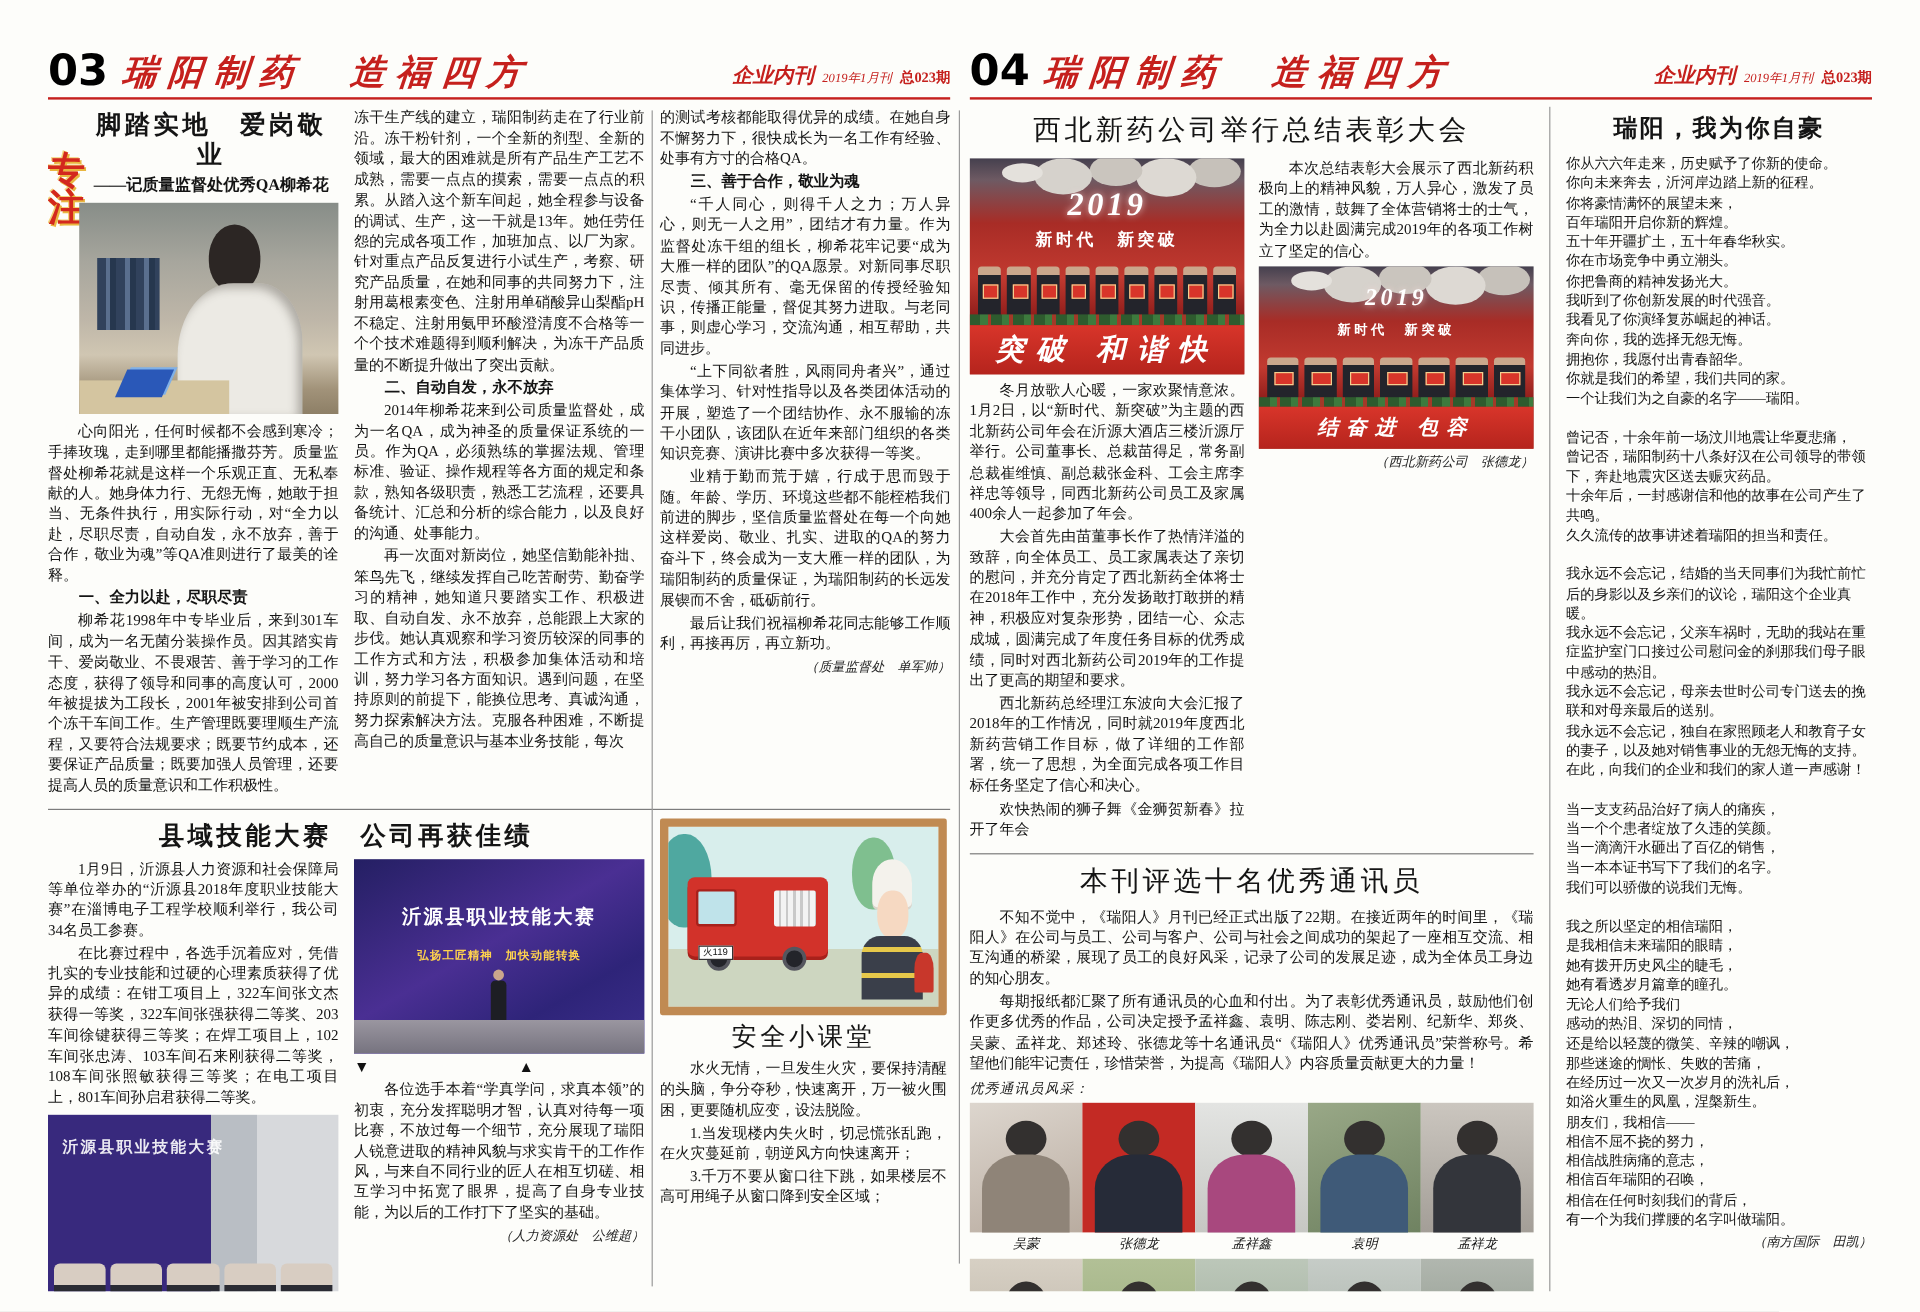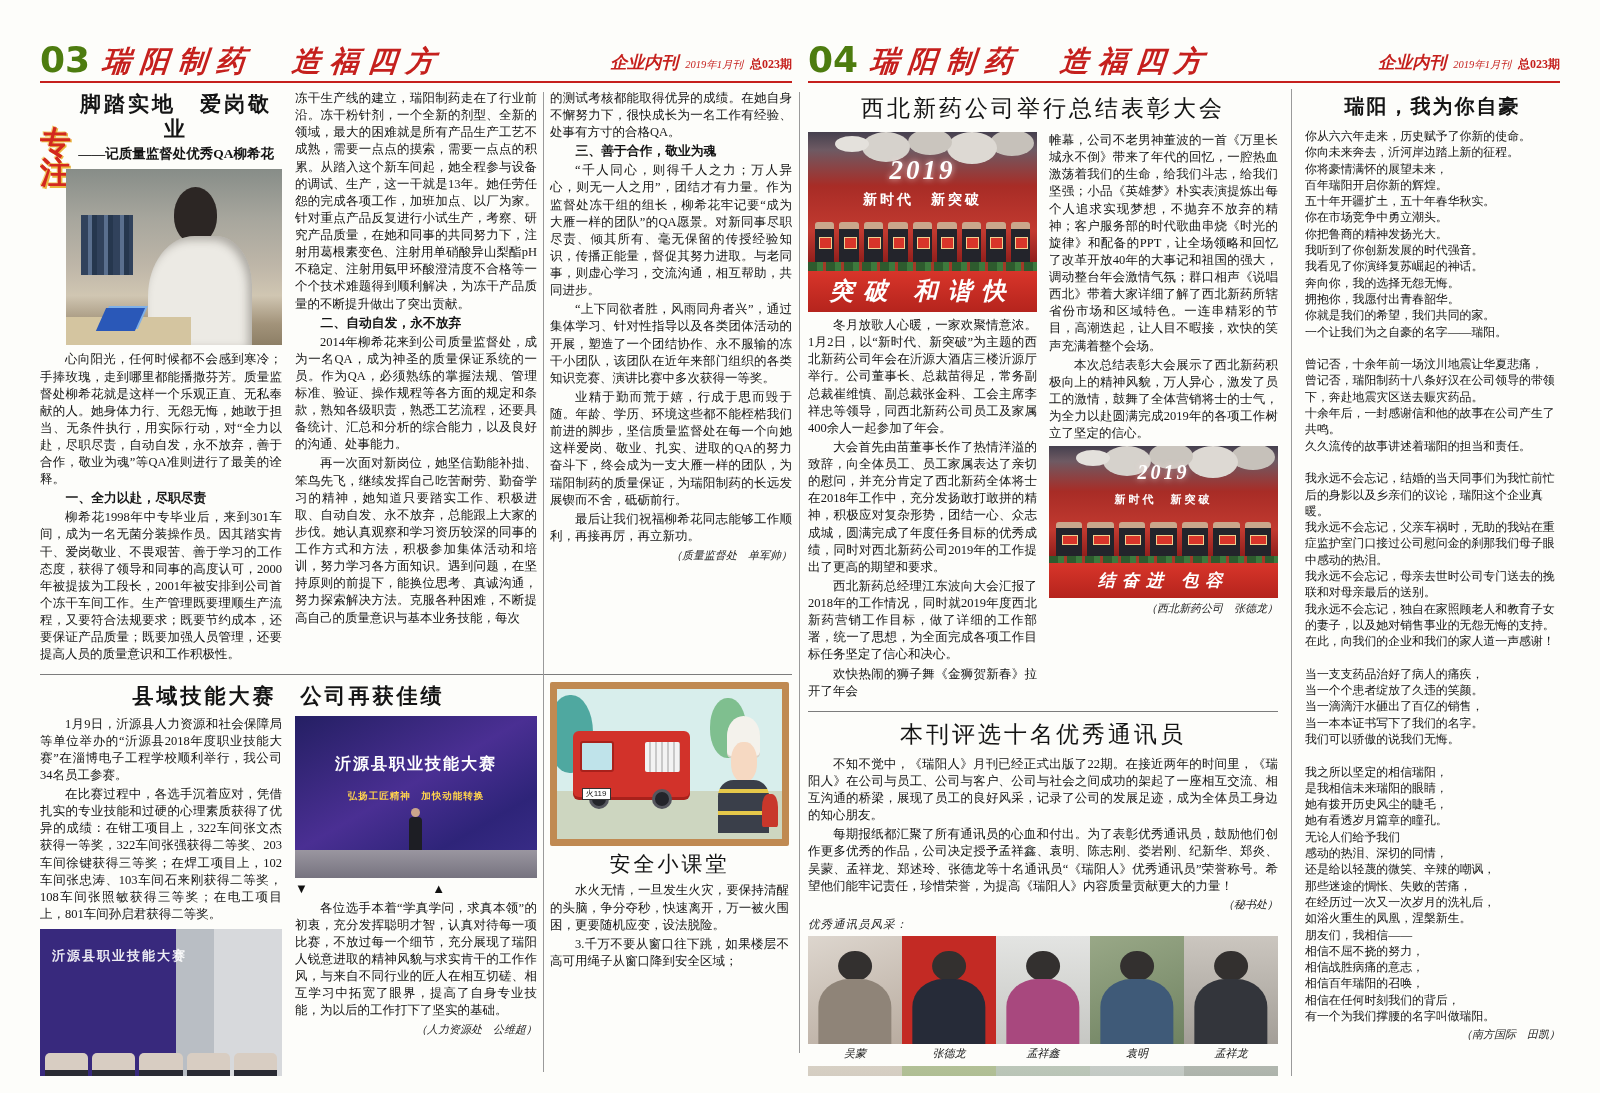--- a/index.html
+++ b/index.html
@@ -6,21 +6,21 @@
   .canvas{position:relative;width:1600px;height:1093px;background:#fdfdfa;margin:0 auto;overflow:hidden;
           font-family:"Liberation Serif","DejaVu Serif",serif;color:#141414;}
   .page{position:absolute;top:28px;height:1048px;overflow:hidden;}
   .page.leftp{left:40px;width:752px;}
   .page.rightp{left:808px;width:752px;}
   .pagediv{position:absolute;left:799px;top:92px;bottom:40px;width:1px;background:#9a9a9a;}
   .vline-left{position:absolute;left:503px;top:64px;bottom:4px;width:1px;background:#9a9a9a;}
 
   
   .mast{display:flex;align-items:flex-end;border-bottom:2px solid #c5201d;padding-bottom:5px;height:48px;}
-  .mast .num{font-family:"DejaVu Sans","Liberation Sans",sans-serif;font-weight:bold;font-size:36px;line-height:.9;color:#4d7c0f;margin-right:12px;}
+  .mast .num{font-family:"DejaVu Sans","Liberation Sans",sans-serif;font-weight:bold;font-size:36px;line-height:.9;color:#000000;margin-right:12px;}
   .mast .mtitle{font-weight:bold;font-style:italic;font-size:29px;line-height:1;color:#c5201d;letter-spacing:9px;transform:skewX(-5deg);}
   .mast .spacer{flex:1;}
   .mast .issue{display:flex;align-items:baseline;color:#c5201d;gap:7px;padding-bottom:2px;}
   .issue .ilabel{font-weight:bold;font-style:italic;font-size:17px;}
   .issue .idate{font-size:10.5px;font-style:italic;}
   .issue .ino{font-size:12px;font-weight:bold;}
 
   
   .bt{font-size:12.5px;line-height:1.37;text-align:justify;}
   p.bt{margin:0 0 2px 0;text-indent:2em;}
@@ -237,20 +237,21 @@
           <i class="fd-w" style="left:42%;"></i>
           <div class="fd-man">
             <i class="fd-helmet"></i>
             <i class="fd-face"></i>
             <i class="fd-body"></i>
           </div>
           <i class="fd-hyd"></i>
         </div>
         <div class="t2" style="font-size:21px;margin:2px 0 4px;">安全小课堂</div>
         <p class="bt">水火无情，一旦发生火灾，要保持清醒的头脑，争分夺秒，快速离开，万一被火围困，更要随机应变，设法脱险。</p>
+        <p class="bt">1.当发现楼内失火时，切忌慌张乱跑，在火灾蔓延前，朝逆风方向快速离开；</p>
         <p class="bt">3.千万不要从窗口往下跳，如果楼层不高可用绳子从窗口降到安全区域；</p>
 
       </div>
     </div>
   </div>
 
   <div class="page rightp">
     <div class="mast">
       <span class="num">04</span>
       <span class="mtitle">瑞阳制药　造福四方</span>
@@ -285,21 +286,20 @@
                 </span>
               <i class="st-flowers"></i>
               <span class="st-carpet">突破 和谐快</span>
             </div>
             <p class="bt">冬月放歌人心暖，一家欢聚情意浓。1月2日，以“新时代、新突破”为主题的西北新药公司年会在沂源大酒店三楼沂源厅举行。公司董事长、总裁苗得足，常务副总裁崔维慎、副总裁张金科、工会主席李祥忠等领导，同西北新药公司员工及家属400余人一起参加了年会。</p>
             <p class="bt">大会首先由苗董事长作了热情洋溢的致辞，向全体员工、员工家属表达了亲切的慰问，并充分肯定了西北新药全体将士在2018年工作中，充分发扬敢打敢拼的精神，积极应对复杂形势，团结一心、众志成城，圆满完成了年度任务目标的优秀成绩，同时对西北新药公司2019年的工作提出了更高的期望和要求。</p>
             <p class="bt">西北新药总经理江东波向大会汇报了2018年的工作情况，同时就2019年度西北新药营销工作目标，做了详细的工作部署，统一了思想，为全面完成各项工作目标任务坚定了信心和决心。</p>
             <p class="bt">欢快热闹的狮子舞《金狮贺新春》拉开了年会</p>
           </div>
           <div class="c">
-            <p class="bt flush">帷幕，公司不老男神董波的一首《万里长城永不倒》带来了年代的回忆，一腔热血激荡着我们的生命，给我们斗志，给我们坚强；小品《英雄梦》朴实表演提炼出每个人追求实现梦想，不抛弃不放弃的精神；客户服务部的时代歌曲串烧《时光的旋律》和配备的PPT，让全场领略和回忆了改革开放40年的大事记和祖国的强大，调动整台年会激情气氛；群口相声《说唱西北》带着大家详细了解了西北新药所辖省份市场和区域特色。一连串精彩的节目，高潮迭起，让人目不暇接，欢快的笑声充满着整个会场。</p>
             <p class="bt">本次总结表彰大会展示了西北新药积极向上的精神风貌，万人异心，激发了员工的激情，鼓舞了全体营销将士的士气，为全力以赴圆满完成2019年的各项工作树立了坚定的信心。</p>
             <div class="photoF">
               <i class="st-clouds"></i>
               <span class="st-year">2019</span>
               <span class="st-slogan">新时代　新突破</span>
               <span class="st-people">
                   <i></i>
                   <i></i>
                   <i></i>
                   <i></i>
@@ -312,21 +312,20 @@
             </div>
             <div class="byline">（西北新药公司　张德龙）</div>
           </div>
         </div>
 
         <hr class="hrule">
 
         <div class="t2" style="margin:2px 0 6px;">本刊评选十名优秀通讯员</div>
         <p class="bt">不知不觉中，《瑞阳人》月刊已经正式出版了22期。在接近两年的时间里，《瑞阳人》在公司与员工、公司与客户、公司与社会之间成功的架起了一座相互交流、相互沟通的桥梁，展现了员工的良好风采，记录了公司的发展足迹，成为全体员工身边的知心朋友。</p>
         <p class="bt">每期报纸都汇聚了所有通讯员的心血和付出。为了表彰优秀通讯员，鼓励他们创作更多优秀的作品，公司决定授予孟祥鑫、袁明、陈志刚、娄岩刚、纪新华、郑炎、吴蒙、孟祥龙、郑述玲、张德龙等十名通讯员“《瑞阳人》优秀通讯员”荣誉称号。希望他们能牢记责任，珍惜荣誉，为提高《瑞阳人》内容质量贡献更大的力量！</p>
-        <div class="byline" style="margin-top:0;">（秘书处）</div>
         <div class="gal-label">优秀通讯员风采：</div>
         <div class="gal-row">
           <div class="gal-cell">
             <div class="port bgA"></div>
             <div class="gal-name">吴蒙</div>
           </div>
           <div class="gal-cell">
             <div class="port bgB"></div>
             <div class="gal-name">张德龙</div>
           </div>

